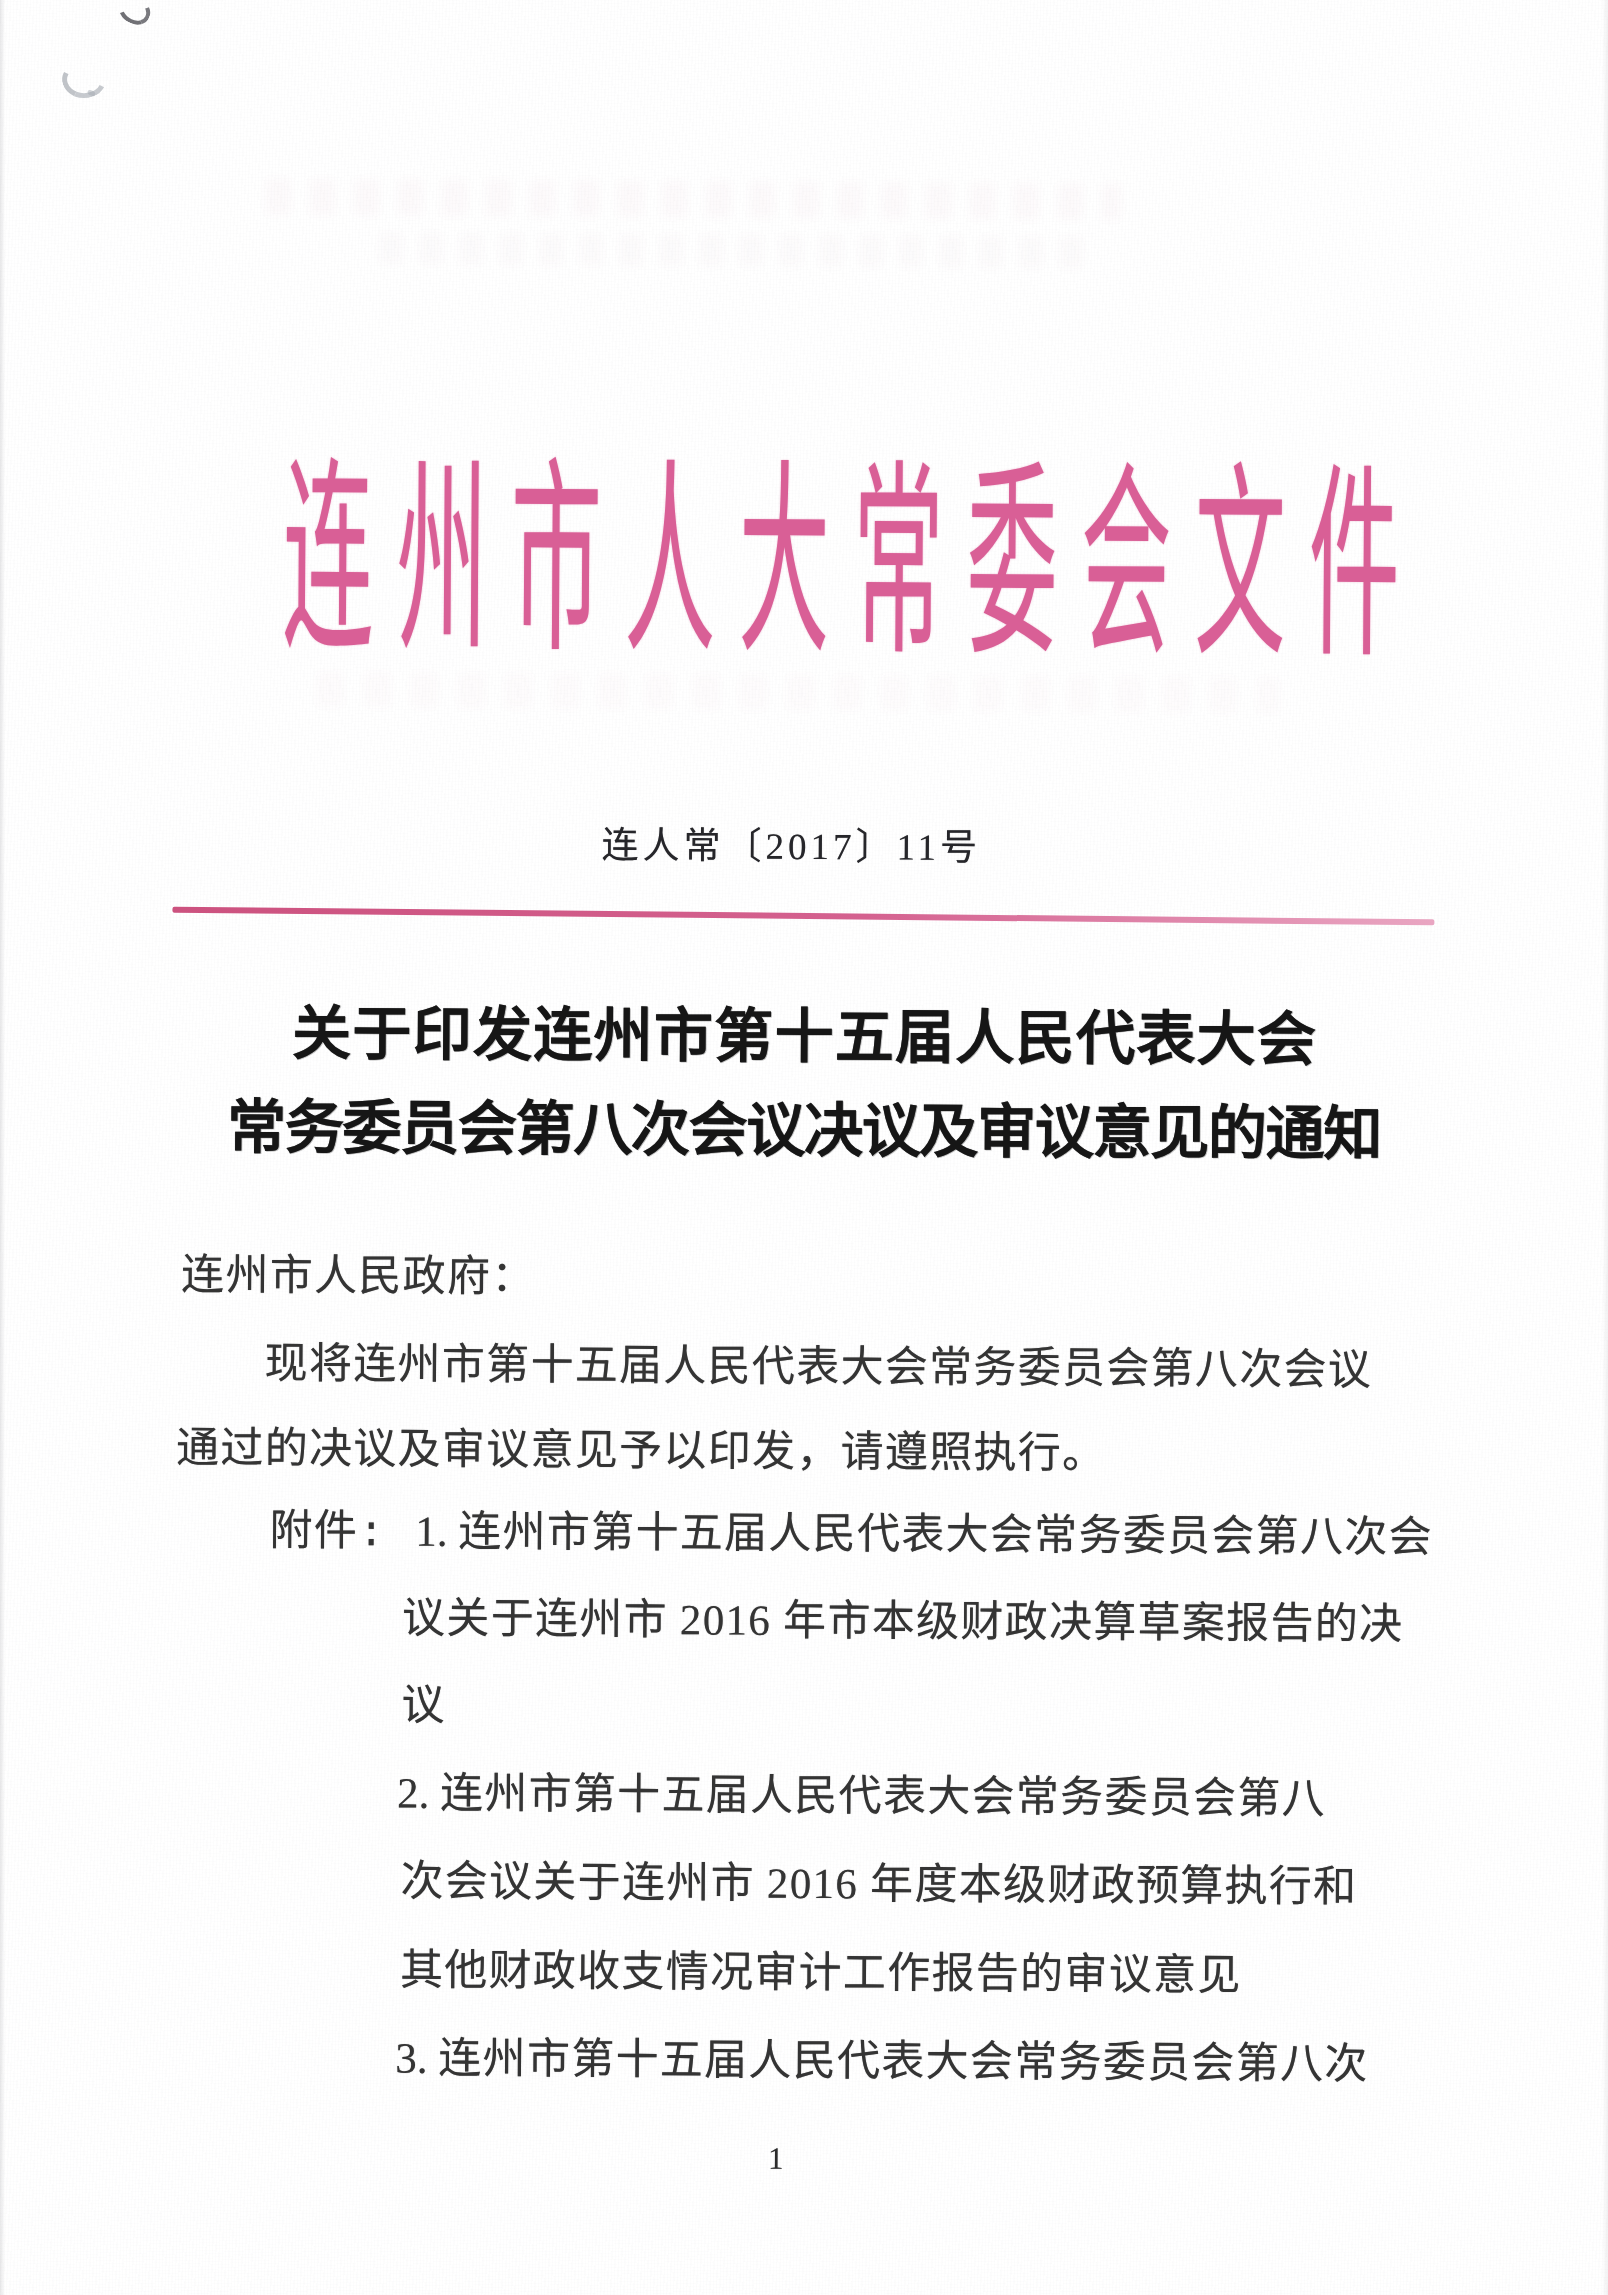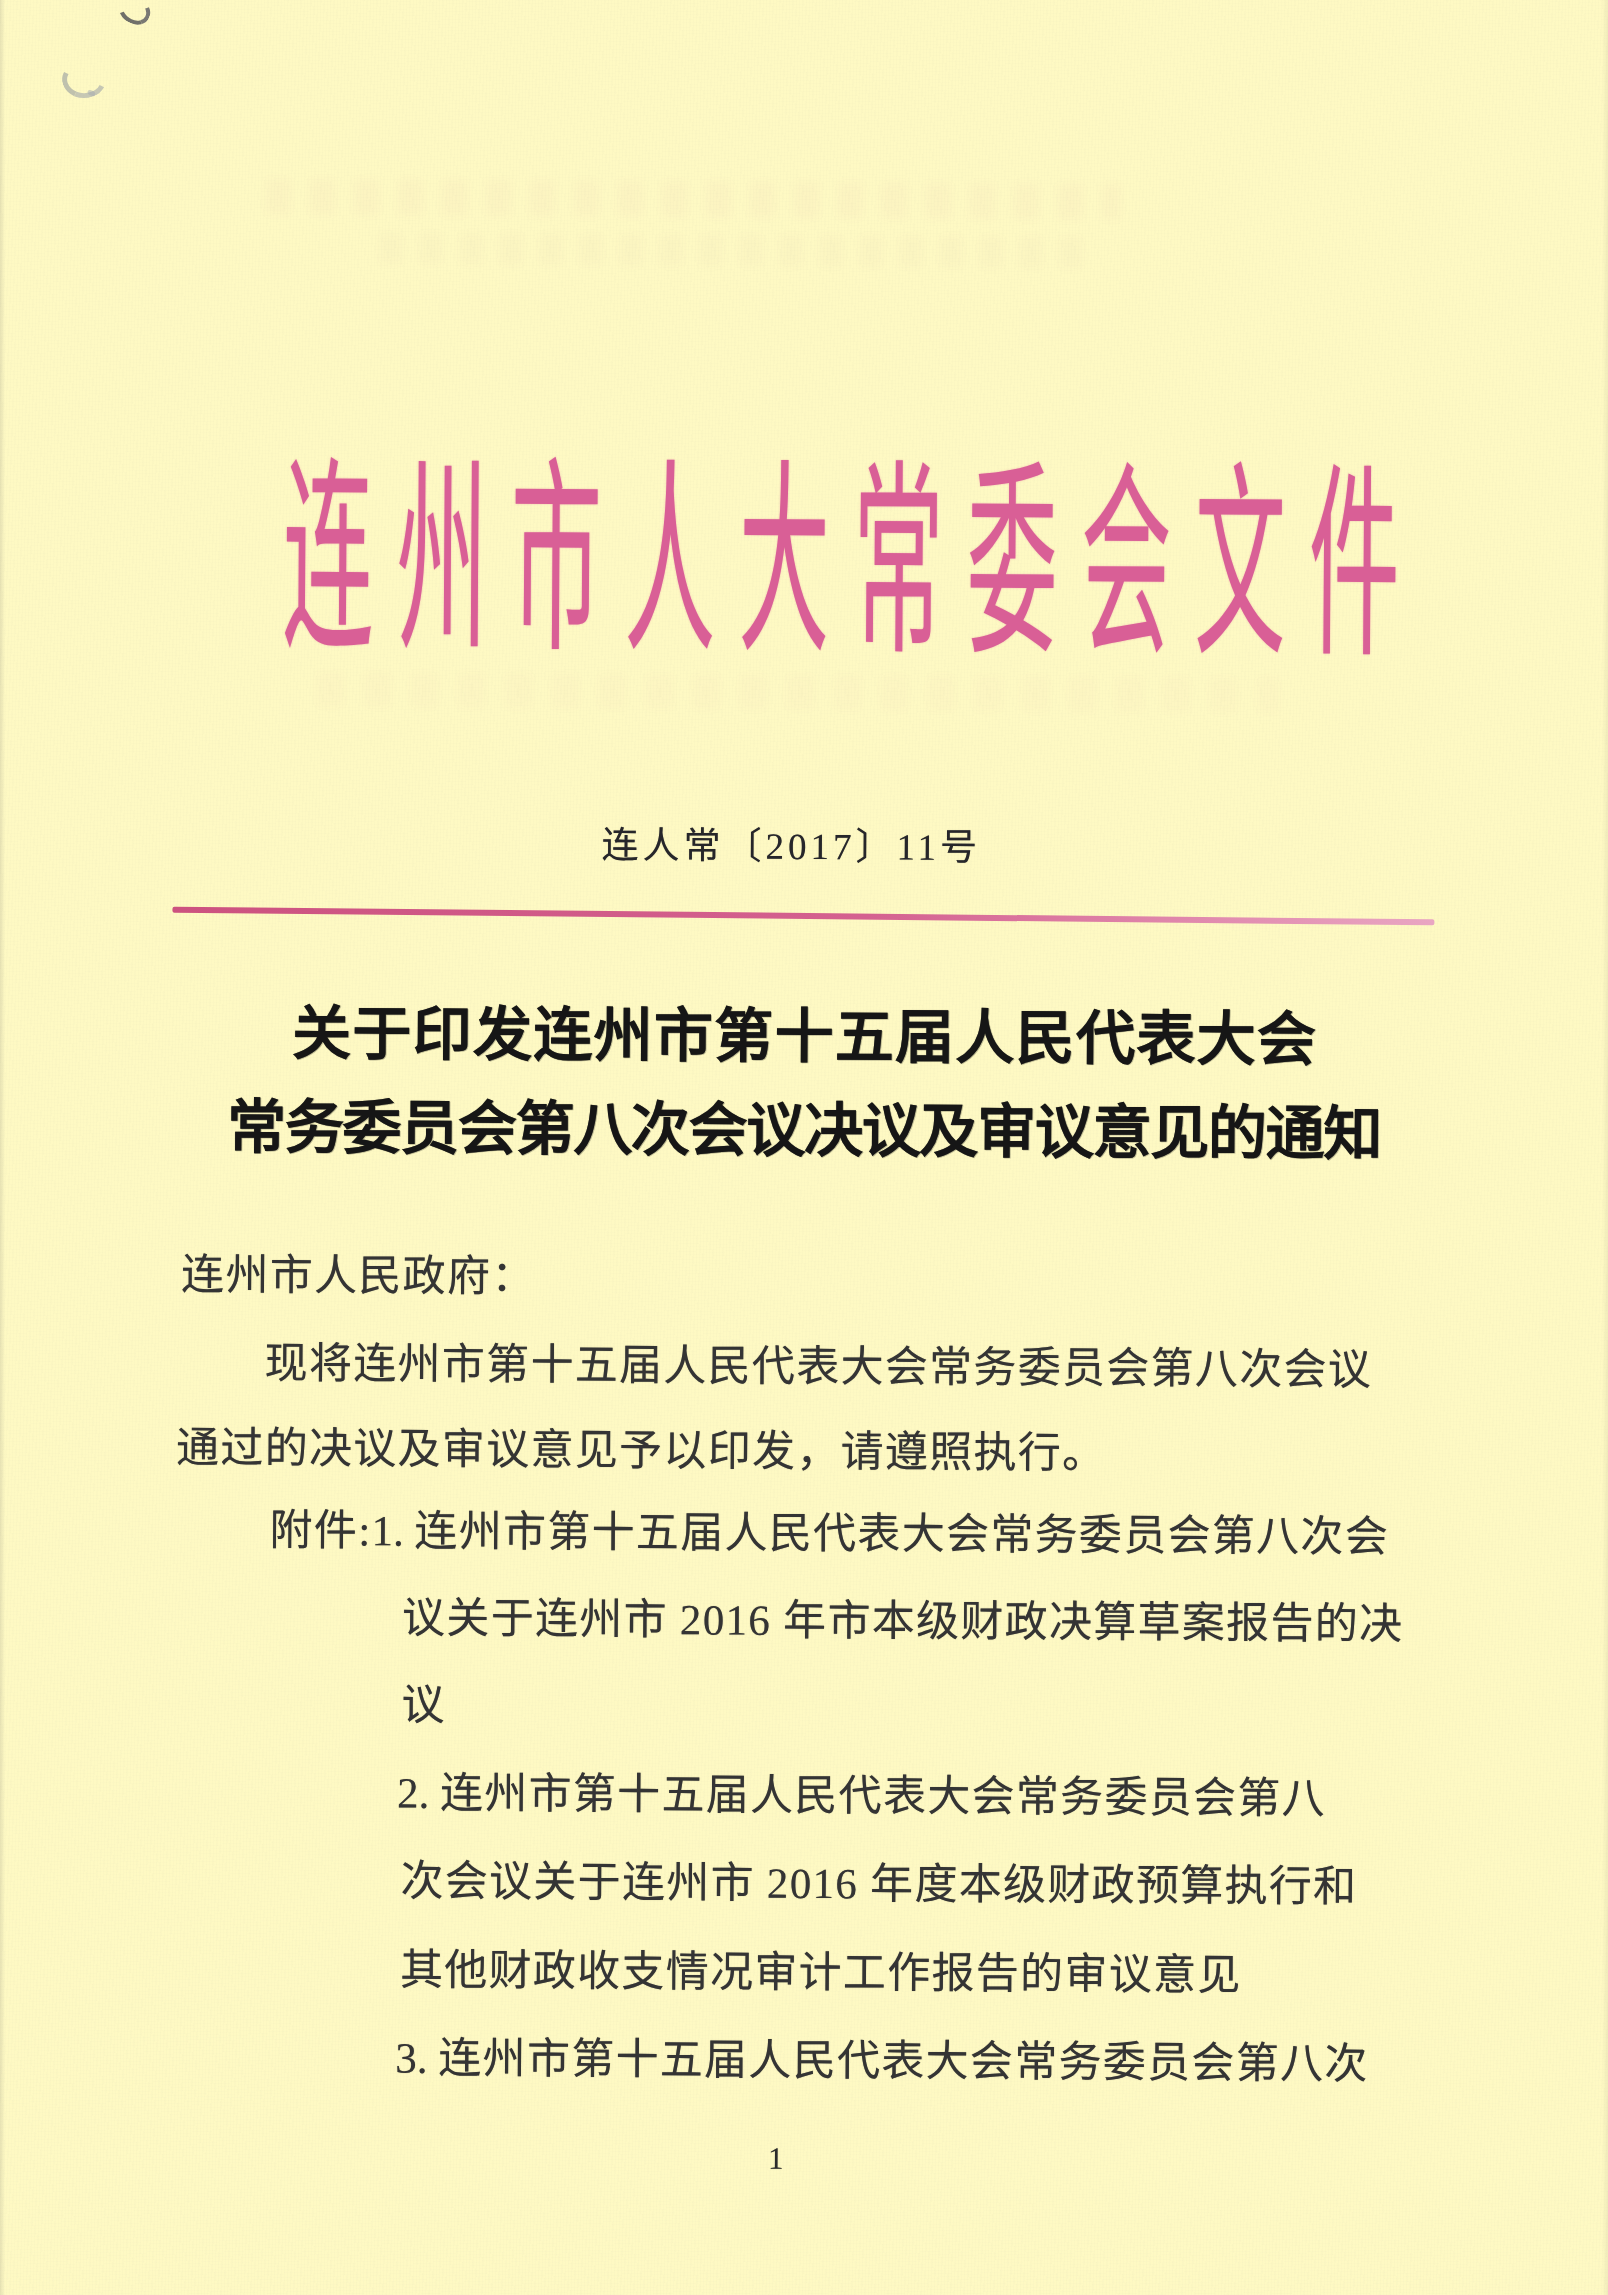--- a/index.html
+++ b/index.html
@@ -5,21 +5,21 @@
   html, body { margin:0; padding:0; }
   body {
     width:1608px; height:2295px;
     background:#e9e8e6;
     font-family:"Liberation Serif","DejaVu Serif",serif;
     overflow:hidden;
   }
   .page {
     position:relative;
     width:1608px; height:2295px;
-    background:#fef9c3;
+    background:#ffffff;
     overflow:hidden;
   }
   
   .page::before {
     content:""; position:absolute; inset:0; pointer-events:none;
     background:
       repeating-linear-gradient(92deg, rgba(120,120,130,0.018) 0 1.3px, transparent 1.3px 3.3px),
       repeating-linear-gradient(2deg,  rgba(140,140,150,0.014) 0 0.7px, transparent 0.7px 2.7px),
       radial-gradient(130% 130% at 50% 45%, rgba(0,0,0,0) 70%, rgba(90,90,100,0.05) 100%);
   }
@@ -82,21 +82,21 @@
     text-shadow:0 0 0.7px rgba(0,0,0,.65), 1px 0.7px 0 rgba(0,0,0,.22); }
   .subject .l1 { letter-spacing:1.3px; }
   .subject .l2 { letter-spacing:-1.3px; }
 
   .bodyline {
     position:absolute; font-size:43px; line-height:45px; letter-spacing:1.3px;
     color:#343434; white-space:nowrap;
     text-shadow:0 0 0.8px rgba(40,40,40,.55);
     font-family:"Liberation Serif","DejaVu Serif",serif;
   }
-  .att-label  { display:inline-block; margin-right:0; }
+  .att-label  { display:inline-block; margin-right:30px;font-family:Liberation Mono, monospace; }
   .att-marker { display:inline-block; margin-right:10.7px; letter-spacing:0; }
 
   .page-num {
     position:absolute; left:0; top:2141px; width:1564px; text-align:center;
     font-size:31px; color:#2b2b2b; text-shadow:0 0 0.7px rgba(40,40,40,.5);
   }
 </style>
 </head>
 <body>
 

